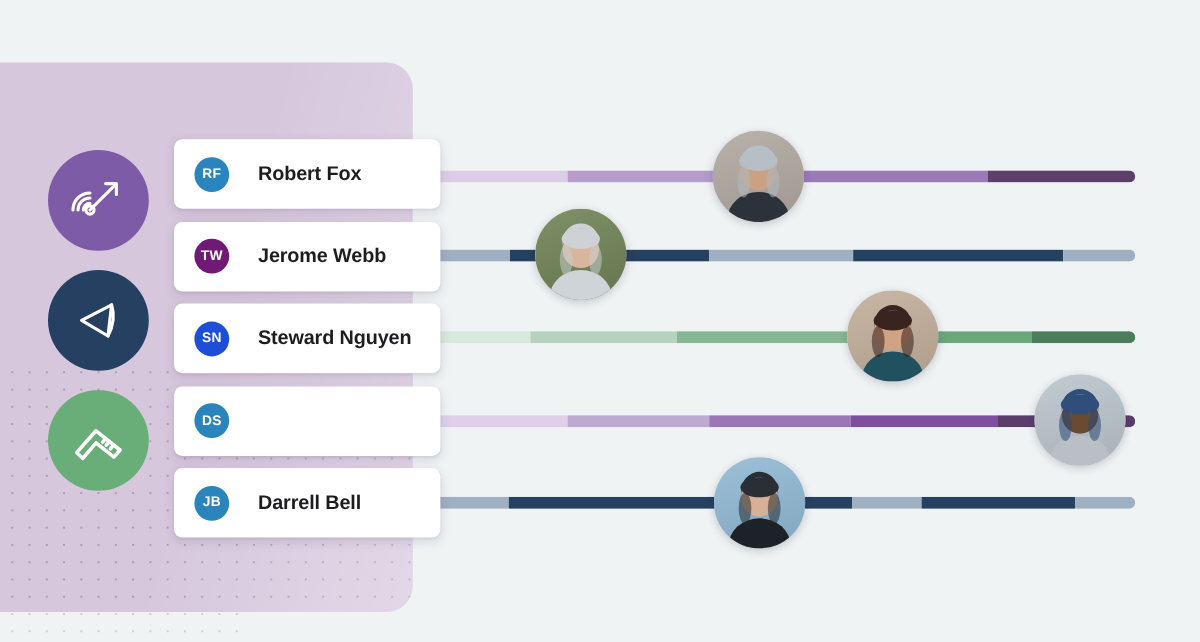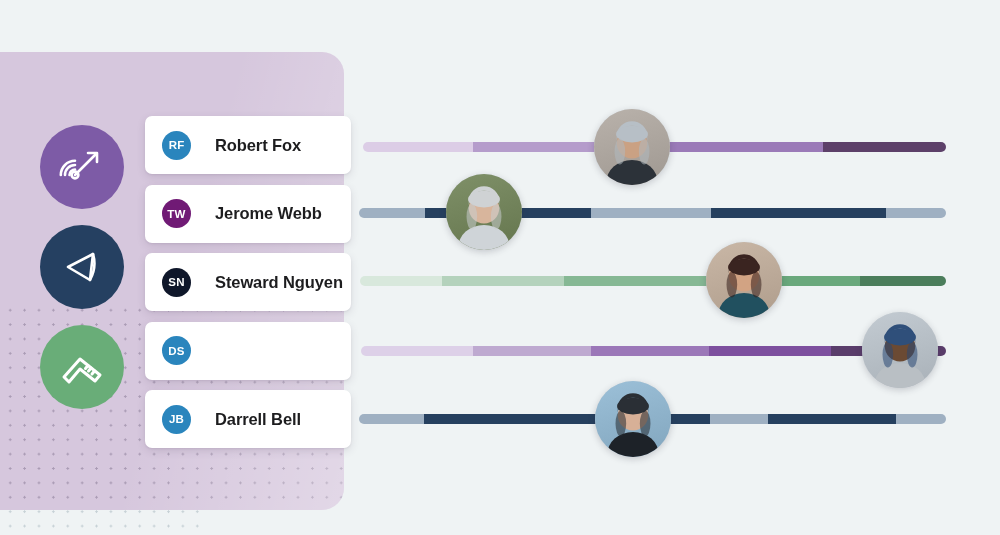--- a/index.html
+++ b/index.html
@@ -75,21 +75,21 @@
   }
   .tool-btn svg { display: block; }
   #tool-0 { left: 40px; top: 125px; background: #7d5ba6; }
   #tool-1 { left: 40px; top: 225px; background: #254061; }
   #tool-2 { left: 40px; top: 325px; background: #69ad78; }
 
   
   .name-card {
     position: absolute;
     left: 145px;
-    width: 206px;
+    width: 222px;
     height: 58px;
     background: #ffffff;
     border-radius: 7px;
     box-shadow: 0 3px 9px rgba(60,50,80,.13), 0 1px 2px rgba(60,50,80,.08);
     display: flex;
     align-items: center;
     padding-left: 17px;
     box-sizing: border-box;
   }
   .avatar-badge {
@@ -254,21 +254,21 @@
       <rect width="100" height="100" fill="url(#bg2)"></rect>
       <ellipse cx="50" cy="97" rx="34" ry="30" fill="#21505f"></ellipse>
       <circle cx="50" cy="45" r="20" fill="#d2a383"></circle>
       <path d="M30 42 a20 20 0 0 1 40 0 l0 -6 a20 20 0 0 0 -40 0 z" fill="#3a2420"></path>
       <ellipse cx="50" cy="33" rx="21" ry="11" fill="#3a2420"></ellipse>
       <ellipse cx="34" cy="56" rx="7" ry="17" fill="#341e1a" opacity=".55"></ellipse>
       <ellipse cx="66" cy="56" rx="7" ry="17" fill="#341e1a" opacity=".55"></ellipse>
     </svg>
       </div>
       <div class="name-card" style="top: 253px;">
-        <div class="avatar-badge" style="background: #0f172a;">SN</div>
+        <div class="avatar-badge" style="background: #1d4ed8;">SN</div>
         <div class="person-name">Steward Nguyen</div>
       </div>
       <div class="bar-track" style="left: 361px; top: 346px; width: 585px;">
         <div class="bar-seg" style="width: 112px; background: rgb(221, 208, 232);"></div>
         <div class="bar-seg" style="width: 118px; background: rgb(190, 169, 208);"></div>
         <div class="bar-seg" style="width: 118px; background: rgb(155, 119, 184);"></div>
         <div class="bar-seg" style="width: 122px; background: rgb(125, 79, 158);"></div>
         <div class="bar-seg" style="width: 115px; background: rgb(90, 61, 107);"></div>
       </div>
       <div class="photo-avatar" title="Young man in cap on a street" style="left: 862px; top: 312px; width: 76px; height: 76px;">

